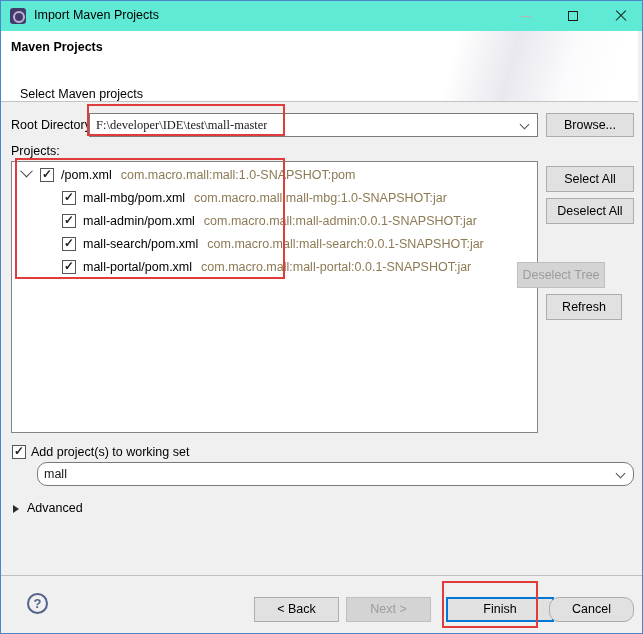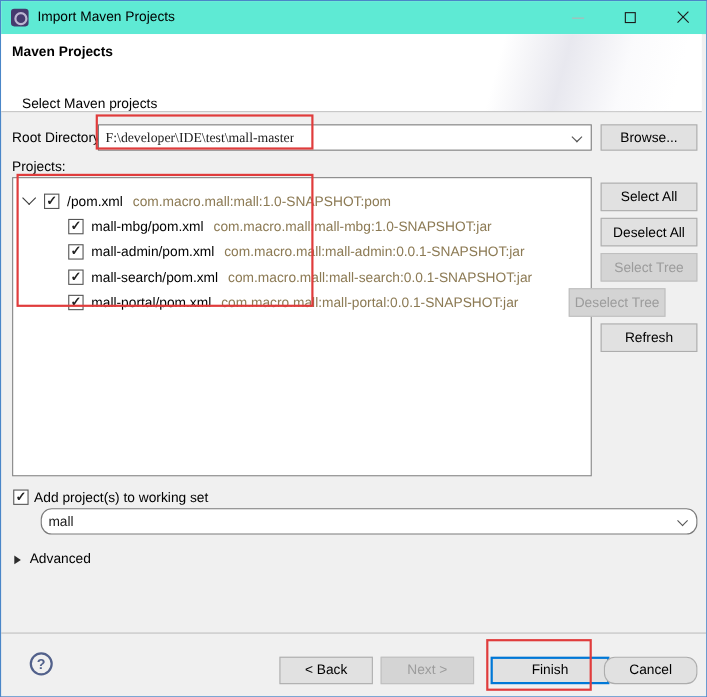--- a/index.html
+++ b/index.html
@@ -35,21 +35,21 @@
   .combo .chev { position:absolute; right:9px; top:7px; width:7px; height:7px;
     border-right:1.4px solid #555; border-bottom:1.4px solid #555; transform:rotate(45deg); }
   .btn { position:absolute; height:24px; background:#e1e1e1; border:1px solid #adadad;
     font-family:"Liberation Sans", sans-serif; font-size:12.5px; color:#000; text-align:center; line-height:21px; }
   .btn.disabled { background:#d4d4d4; border-color:#bfbfbf; color:#9c9c9c; }
   .btn.default { border:2px solid #0078d7; line-height:19px; }
   .checkbox { display:inline-block; width:14px; height:14px; background:#fff; border:1px solid #555; position:relative; }
   .checkbox.checked::after { content:"\2713"; position:absolute; left:1px; top:-2px; font-size:12px; font-weight:bold; color:#222; }
   
   .tree { position:absolute; left:10px; top:160px; width:527px; height:272px; background:#fff; border:1px solid #848484; }
-  .tree-row { position:absolute; left:0; height:22px; display:flex; align-items:flex-end; white-space:nowrap; }
+  .tree-row { position:absolute; left:0; height:22px; display:flex; align-items:flex-start; white-space:nowrap; }
   .tree-expander { width:9px; height:9px; border-right:1.6px solid #3c3c3c; border-bottom:1.6px solid #3c3c3c;
     transform:rotate(45deg) translate(-1px,-1px); margin:0 9px 4px 10px; }
   .tree-row .checkbox { margin-right:7px; }
   .tree-label { color:#000; margin-right:9px; }
   .tree-coords { color:#8c7a54; }
   
   .ws-check { position:absolute; left:11px; top:444px; }
   .ws-label { position:absolute; left:30px; top:444px; }
   .advanced-tri { position:absolute; left:12px; top:504px; width:0; height:0;
     border-left:6px solid #2b2b2b; border-top:4px solid transparent; border-bottom:4px solid transparent; }
@@ -121,23 +121,22 @@
     </div>
     <div class="tree-row" style="top:98px; left:50px;">
       <span class="checkbox checked"></span>
       <span class="tree-label">mall-portal/pom.xml</span>
       <span class="tree-coords">com.macro.mall:mall-portal:0.0.1-SNAPSHOT:jar</span>
     </div>
   </div>
 
   <button class="btn" style="left:545px; top:165px; width:88px; height:26px;">Select All</button>
   <button class="btn" style="left:545px; top:197px; width:88px; height:26px;">Deselect All</button>
-  <button class="btn disabled" style="left:545px; top:229px; width:88px; height:26px;">Select Tree</button>
   <button class="btn disabled" style="left:516px; top:261px; width:88px; height:26px;">Deselect Tree</button>
-  <button class="btn" style="left:545px; top:293px; width:88px; height:26px;">Refresh</button>
+  <button class="btn" style="left:545px; top:293px; width:76px; height:26px;">Refresh</button>
 
   <span class="checkbox checked ws-check"></span>
   <div class="ws-label label">Add project(s) to working set</div>
   <div class="combo" style="left:36px; top:461px; width:597px;border-radius:10px;">
     <span class="val">mall</span>
     <span class="chev"></span>
   </div>
 
   <span class="advanced-tri"></span>
   <div class="advanced-label label">Advanced</div>

